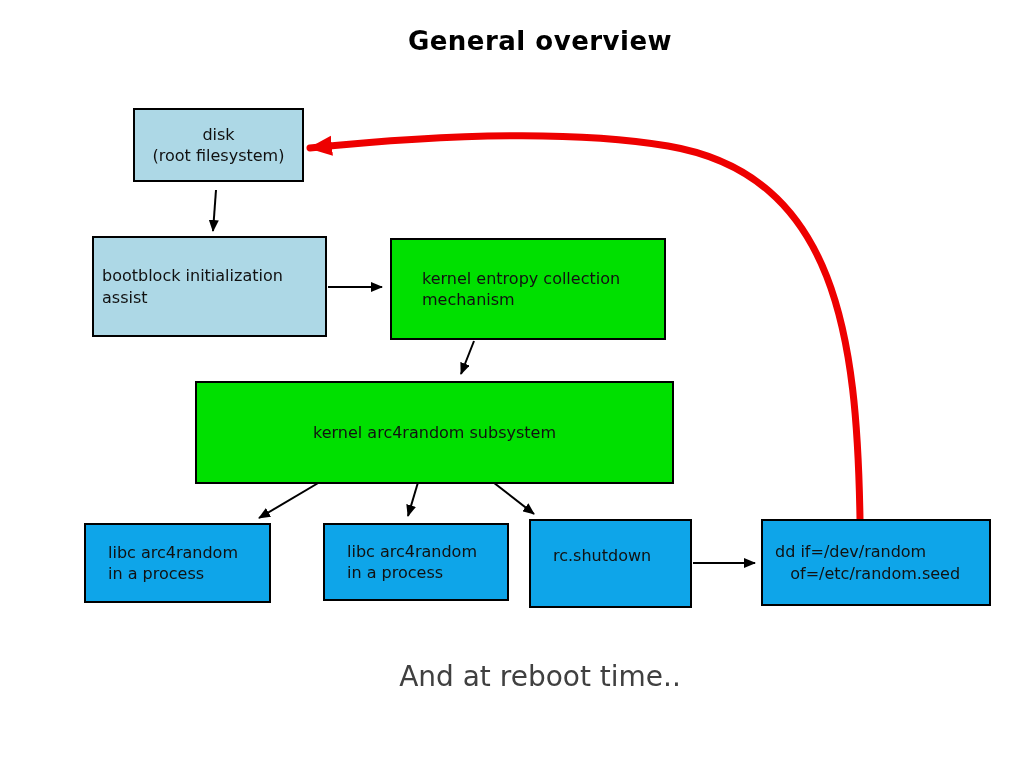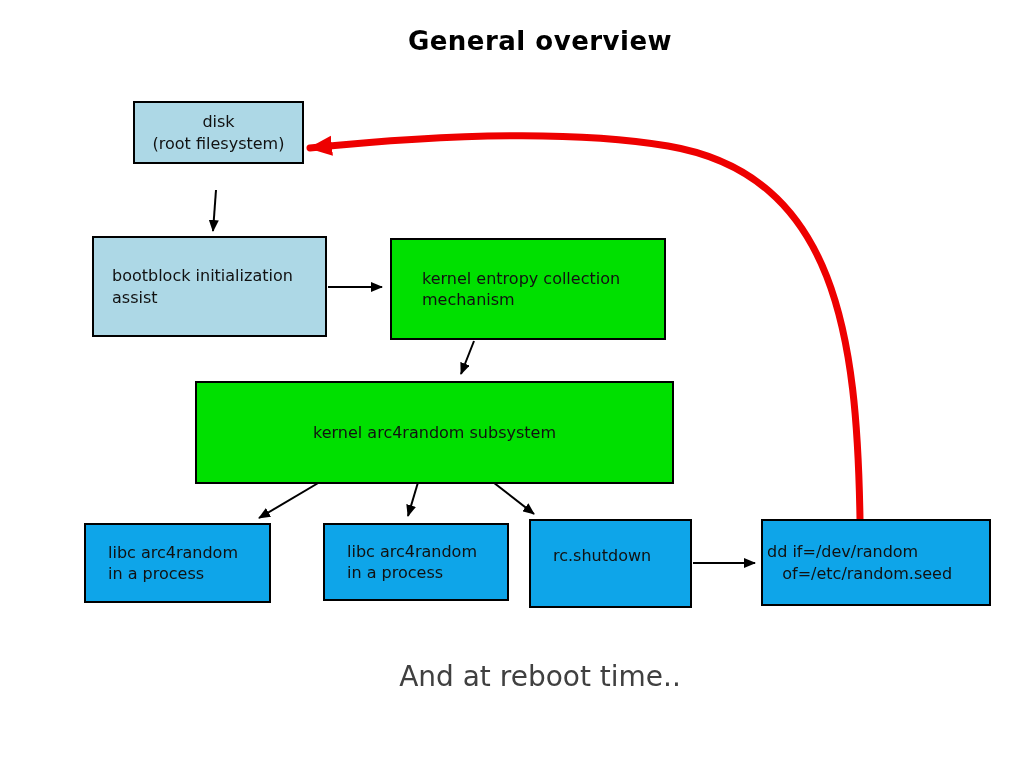--- a/index.html
+++ b/index.html
@@ -22,28 +22,28 @@
   .node{
     position:absolute;box-sizing:border-box;border:2px solid #000;
     display:flex;align-items:center;color:#111;font-size:16px;line-height:1.32;
   }
   .node .label{white-space:pre-line;}
   .node .label.pre{white-space:pre-wrap;}
   .blue{background:#add8e6;}
   .green{background:#00e000;}
   .orange{background:#0ea5e9;}
   .center{justify-content:center;text-align:center;}
-  #disk{left:105px;top:101px;width:171px;height:63px;}
-  #bootblock{left:64px;top:236px;width:235px;height:101px;padding-left:18px;}
+  #disk{left:105px;top:108px;width:171px;height:74px;}
+  #bootblock{left:64px;top:236px;width:235px;height:101px;padding-left:8px;}
   #entropy{left:362px;top:238px;width:276px;height:102px;padding-left:30px;}
   #arc4{left:167px;top:381px;width:479px;height:103px;}
   #libc1{left:56px;top:523px;width:187px;height:80px;padding-left:22px;}
   #libc2{left:295px;top:523px;width:186px;height:78px;padding-left:22px;}
   #rcshutdown{left:501px;top:519px;width:163px;height:89px;padding:24px 0 0 22px;align-items:flex-start;}
-  #ddseed{left:733px;top:519px;width:230px;height:87px;padding-left:4px;}
+  #ddseed{left:733px;top:519px;width:230px;height:87px;padding-left:12px;}
 </style>
 </head>
 <body>
 
 <div class="canvas">
 
   <div class="page-title">General overview</div>
 
   <svg class="connectors" width="1024" height="768">
     <defs>

